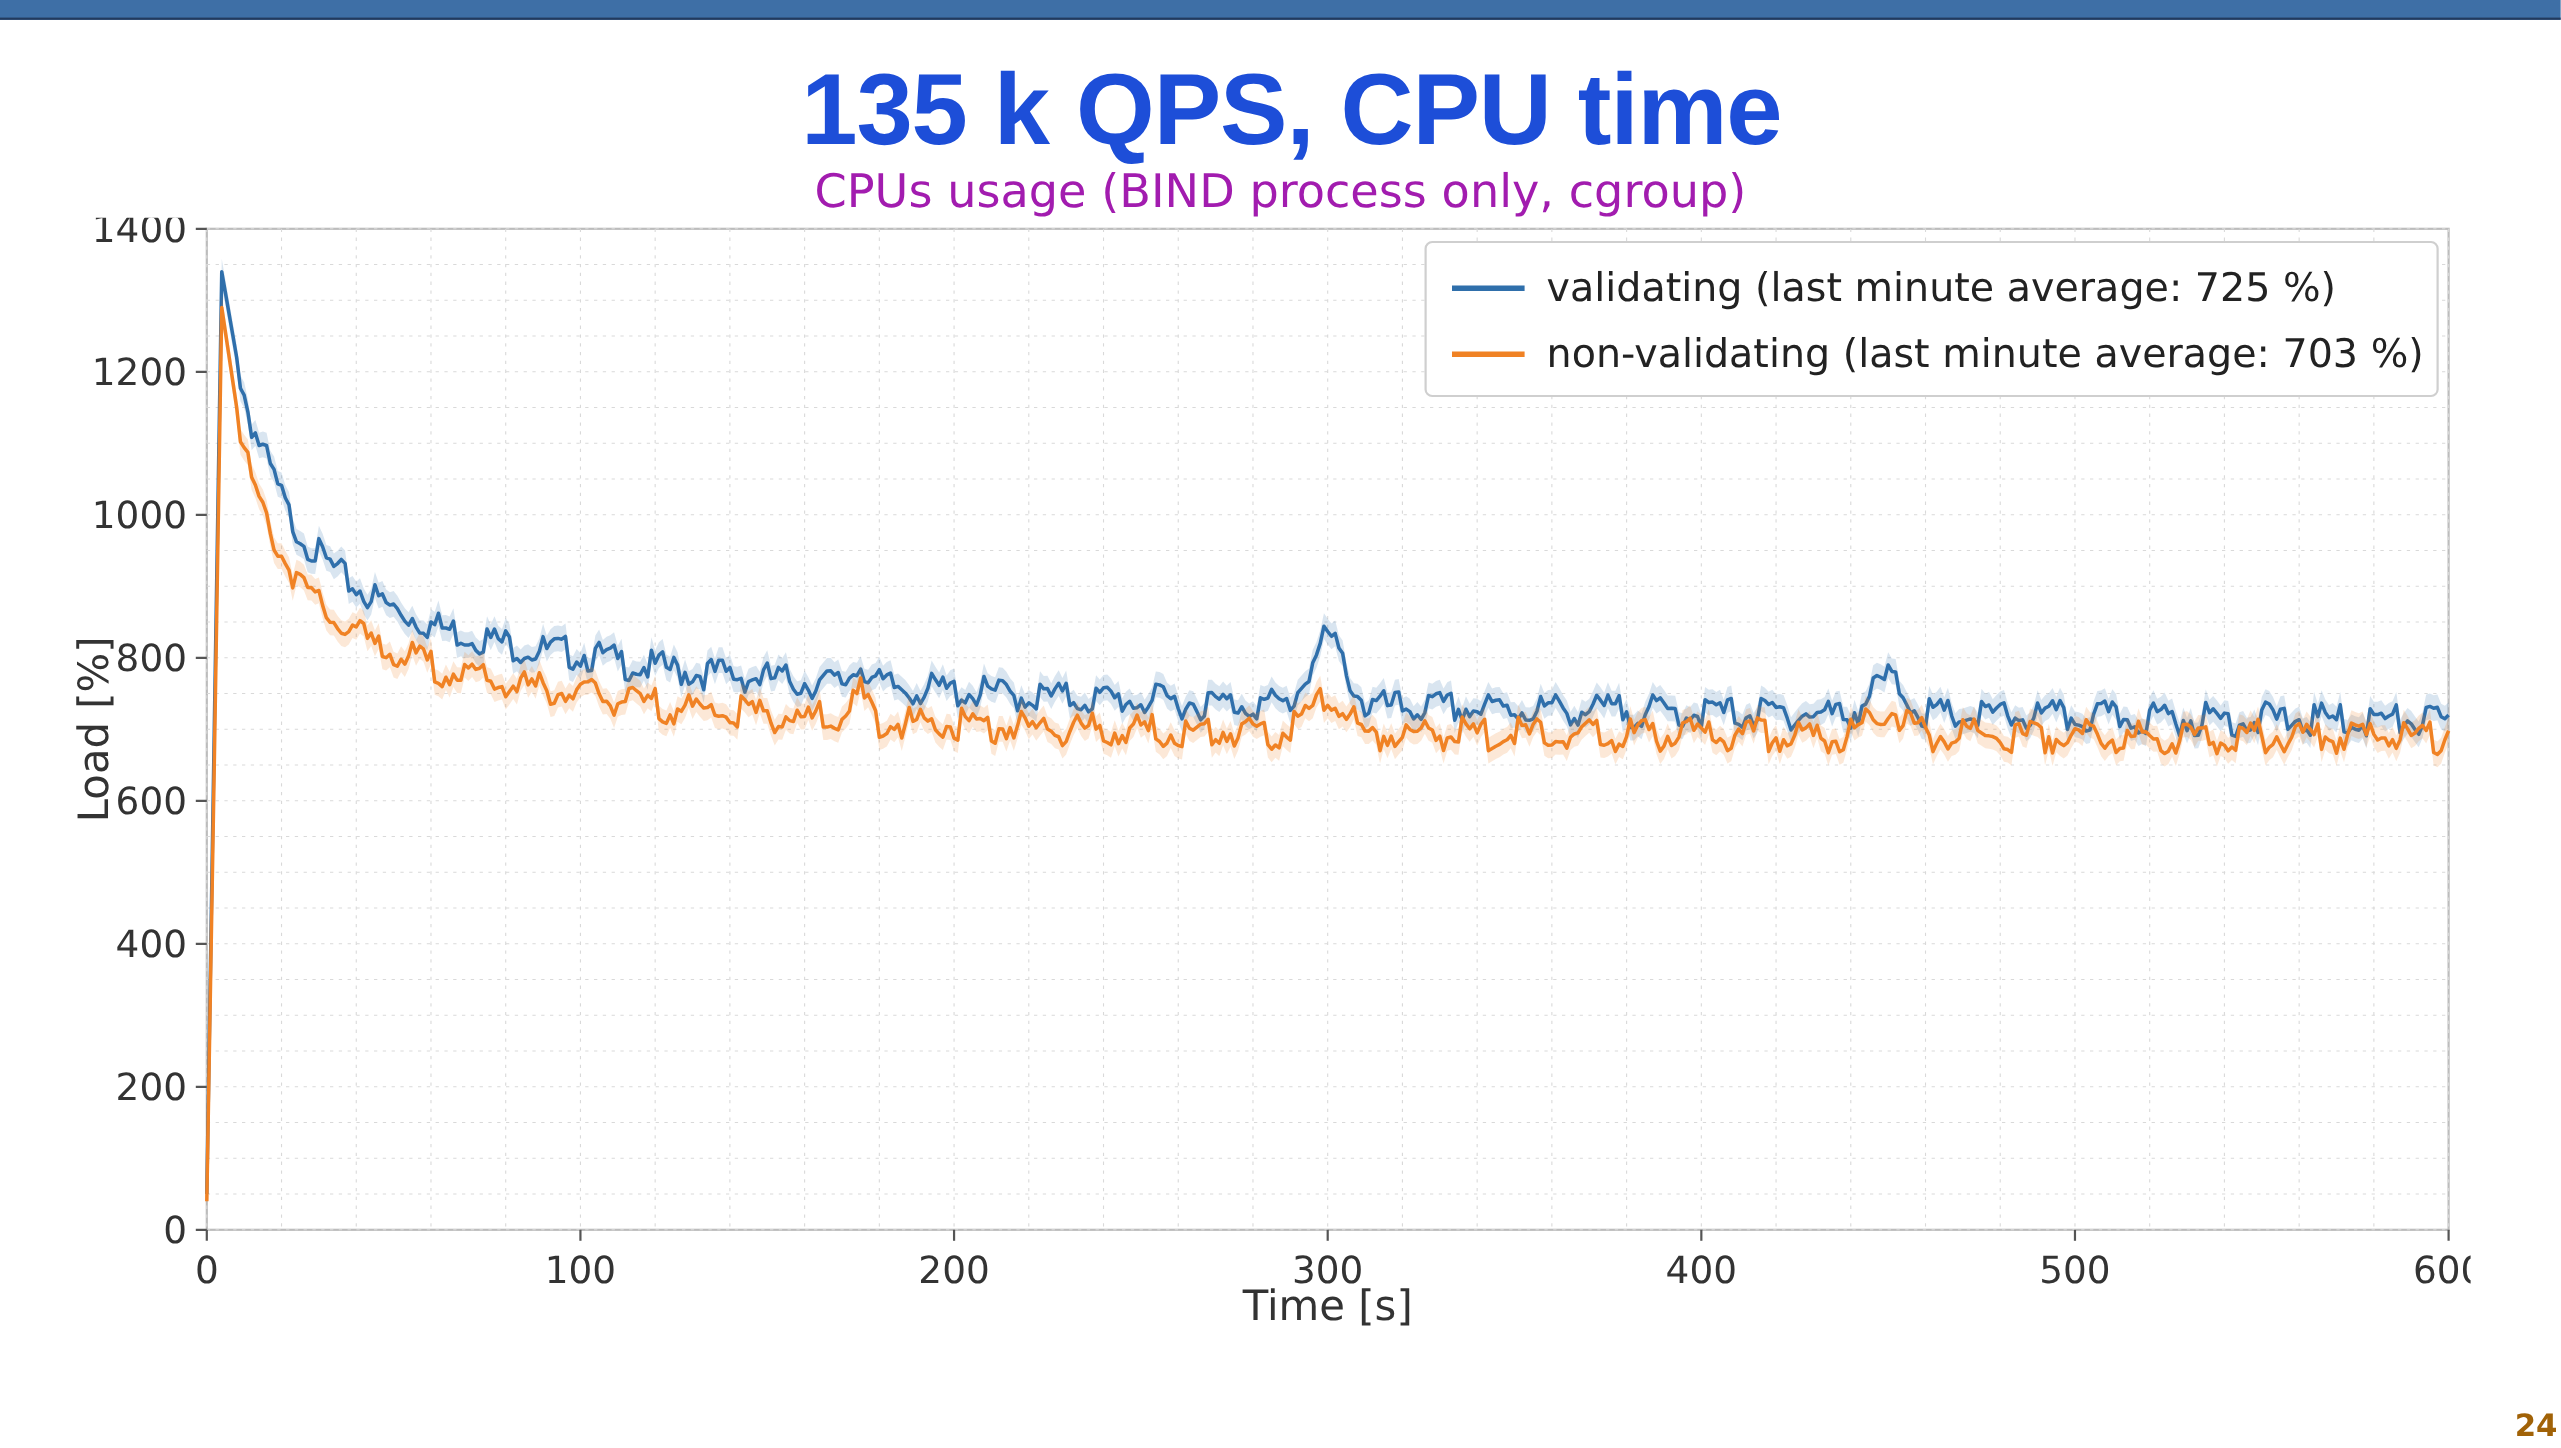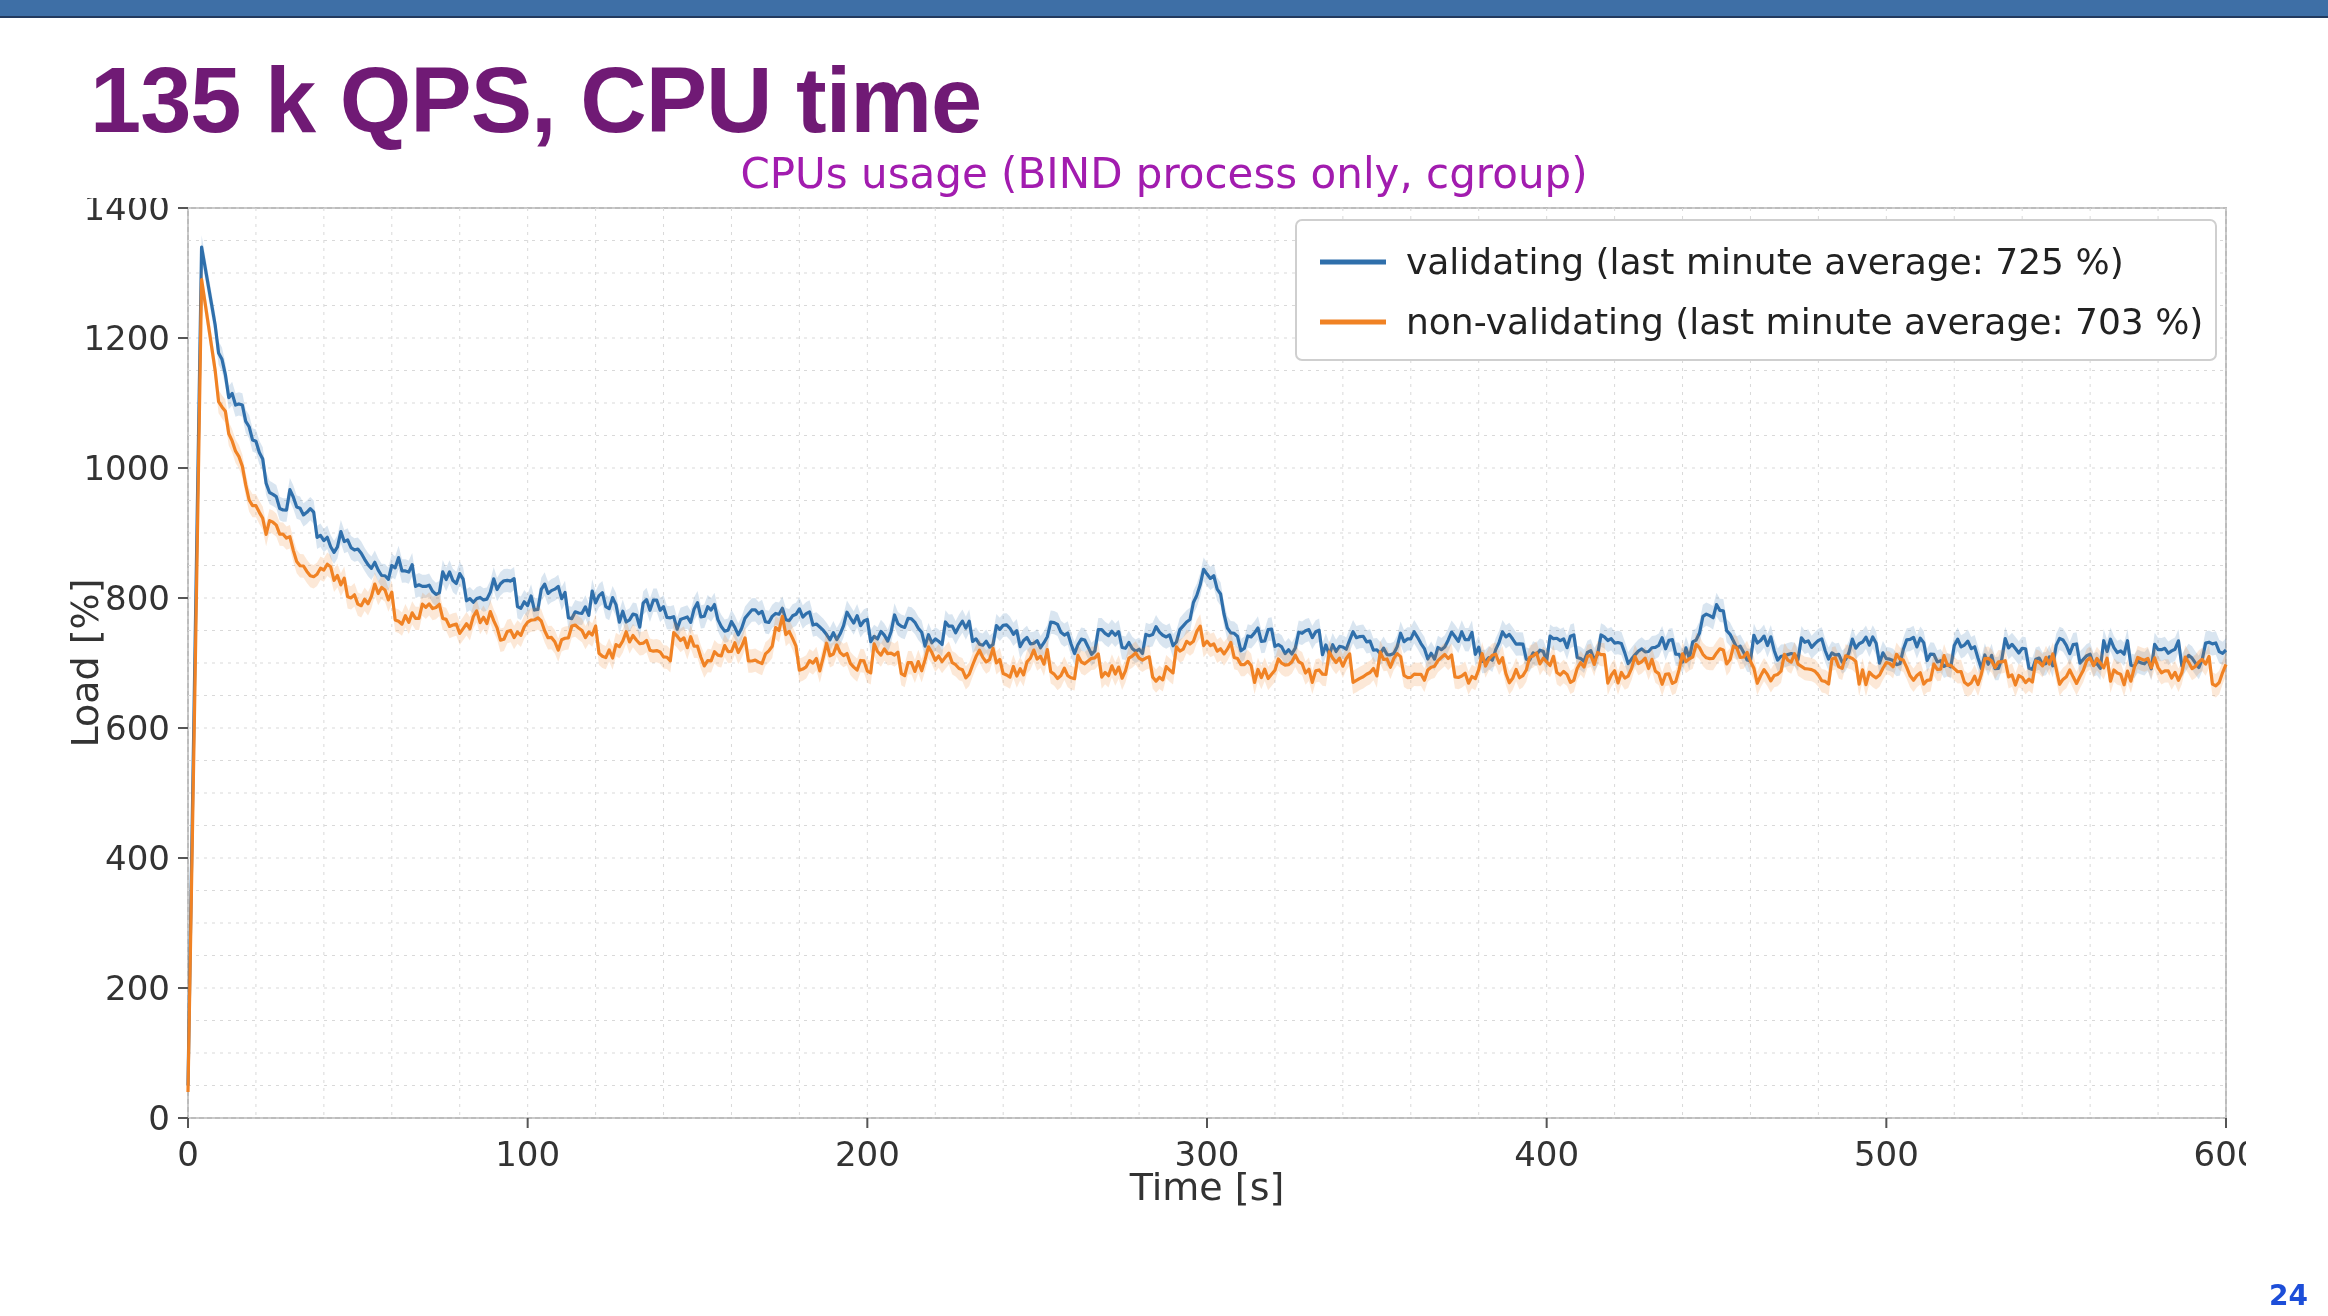--- a/index.html
+++ b/index.html
@@ -18,24 +18,25 @@
     border-bottom: 2px solid #223a5e;
     box-sizing: border-box;
   }
   .slide {
     box-sizing: border-box;
     padding: 20px 70px 10px 70px;
   }
   .slide-title {
     font-size: 92px;
     font-weight: 800;
-    color: #701a75;
+    color: #1d4ed8;
     margin: 10px 0 0 20px;
     letter-spacing: -1px;
     font-family: "Segoe UI", "Helvetica Neue", Arial, sans-serif;
+    text-align: center;
   }
   .chart-title {
     text-align: center;
     font-size: 42px;
     color: #a21caf;
     margin-top: -4px;
     font-family: "DejaVu Sans", Arial, sans-serif;
   }
   .chart-wrap {
     position: relative;
@@ -55,25 +56,25 @@
     stroke-width: 2;
     rx: 6; ry: 6;
   }
   .legend-text {
     font-size: 36px;
     fill: #222;
     font-family: "DejaVu Sans", Arial, sans-serif;
   }
   .page-number {
     position: absolute;
-    right: 20px;
+    right: 3px;
     bottom: 4px;
     font-size: 28px;
     font-weight: 700;
-    color: #1d4ed8;
+    color: #a16207;
   }
 </style>
 </head>
 <body>
 
 <div class="top-bar"></div>
 
 <div class="slide">
   <div class="slide-title">135 k QPS, CPU time</div>
   <div class="chart-title">CPUs usage (BIND process only, cgroup)</div>

